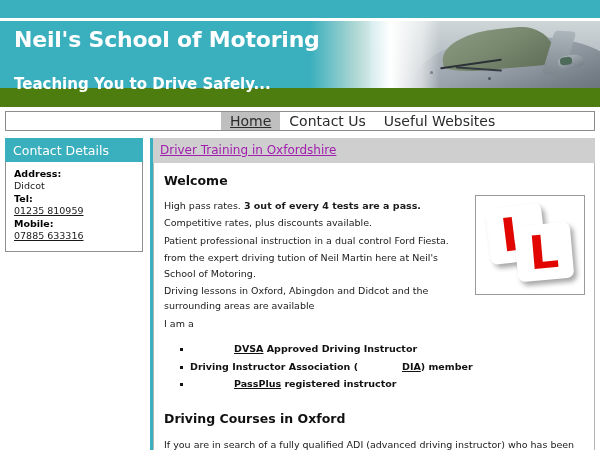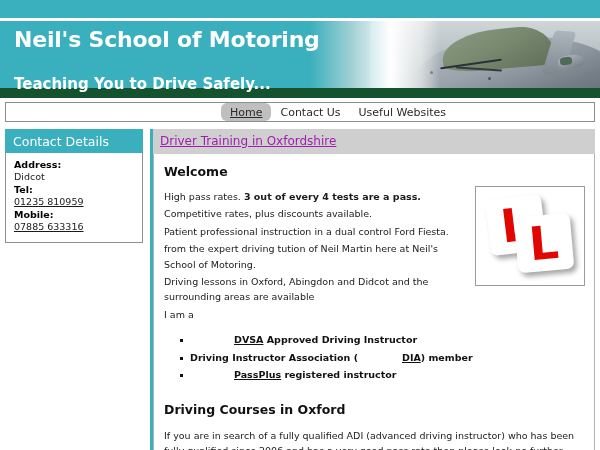--- a/index.html
+++ b/index.html
@@ -19,22 +19,22 @@
   
   .top-strip {
     height: 18px;
     background: #3aafbd;
     margin: 0 0 3px 0;
   }
 
   
   .banner {
     position: relative;
-    height: 77px;
-    background: #14532d;
+    height: 86px;
+    background: #4d7c0f;
     overflow: hidden;
   }
   .banner-text {
     position: absolute;
     left: 14px;
     top: 6px;
     z-index: 4;
   }
   .site-title {
     font-size: 22px;
@@ -178,25 +178,24 @@
     background: #ffffff;
     display: flex;
     align-items: stretch;
     box-sizing: border-box;
   }
   .nav-spacer { flex: 0 0 215px; }
   .nav-item {
     display: flex;
     align-items: center;
     padding: 0 9px;
-    font-size: 11px;
+    font-size: 14px;
     color: #2b2b2b;
     cursor: pointer;
     white-space: nowrap;
-    border-radius: 6px;
   }
   .nav-item.active {
     background: #bfbfbf;
     text-decoration: underline;
   }
 
   
   .page {
     display: flex;
     margin: 7px 5px 0 5px;

